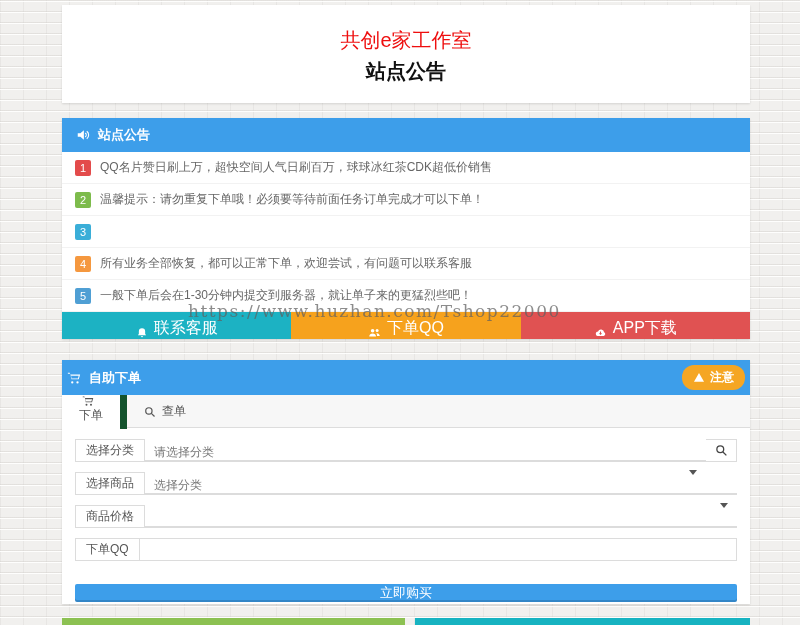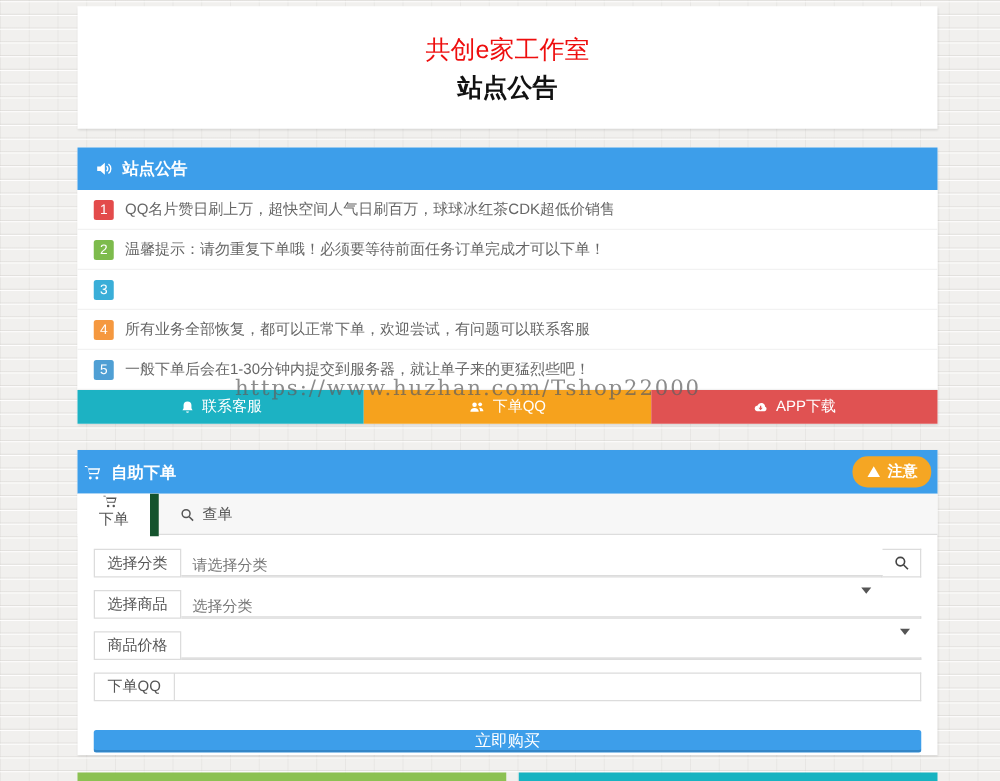--- a/index.html
+++ b/index.html
@@ -35,22 +35,22 @@
   }
   .notice-row:last-of-type { border-bottom:none; }
   .badge {
     width:16px; height:16px; min-width:16px; border-radius:2px; color:#fff;
     font-size:11px; display:flex; align-items:center; justify-content:center; margin-right:9px;
   }
   .notice-text { font-size:12px; color:#666; white-space:nowrap; overflow:hidden; }
 
   .quick-links { display:flex; height:27px; }
   .quick-links .ql {
-    flex:1; display:flex; align-items:center; justify-content:center;
-    color:#fff; font-size:12px; cursor:pointer;
+    flex:1; display:flex; align-items:flex-end; justify-content:center;
+    color:#fff; font-size:16px; cursor:pointer;
   }
   .quick-links .ic { margin-right:6px; display:flex; }
 
   .watermark {
     position:absolute; left:188px; top:301px; width:440px; z-index:6;
     font-family:"DejaVu Serif","Liberation Serif",serif;
     font-size:17px; letter-spacing:1.5px; color:rgba(95,95,95,.72);
     white-space:nowrap; pointer-events:none;
   }
 

